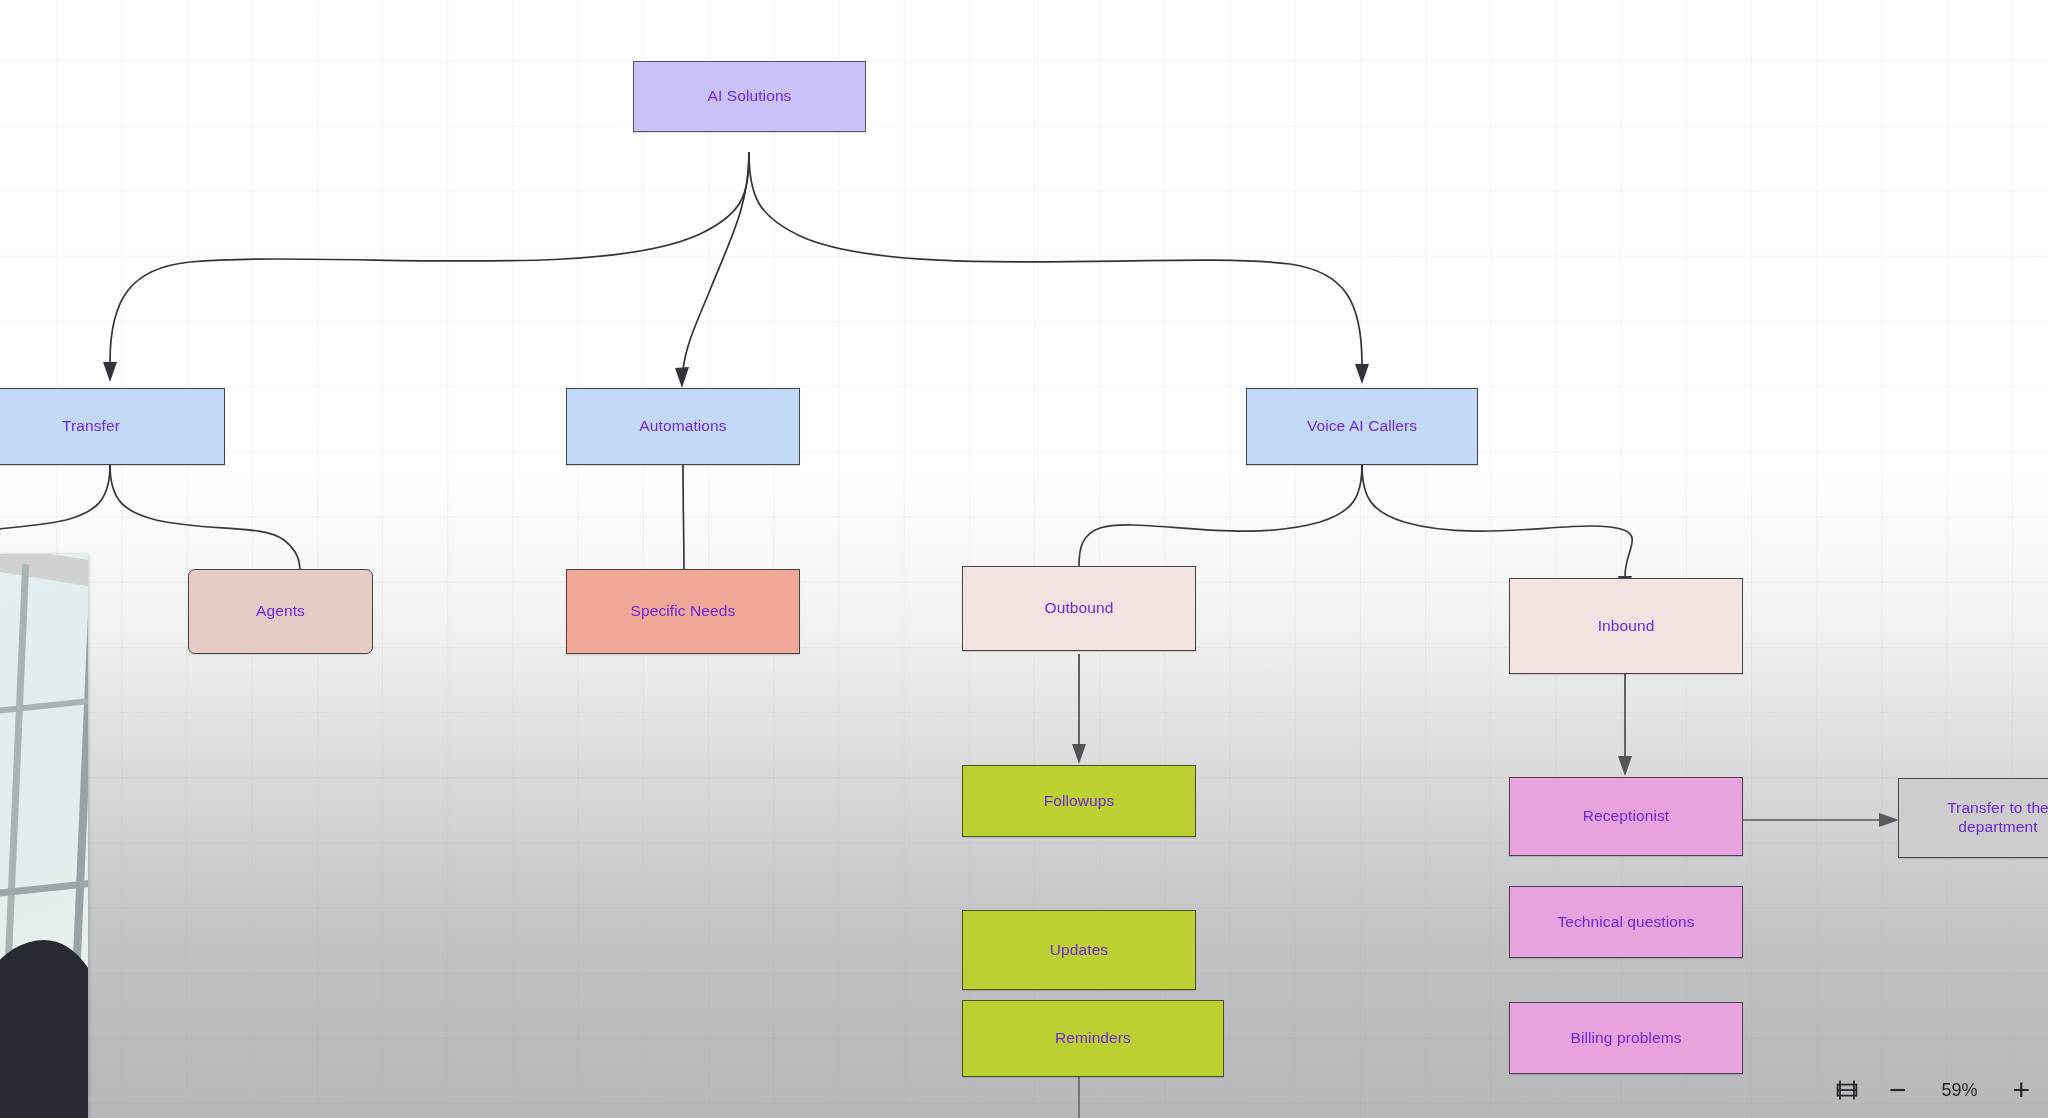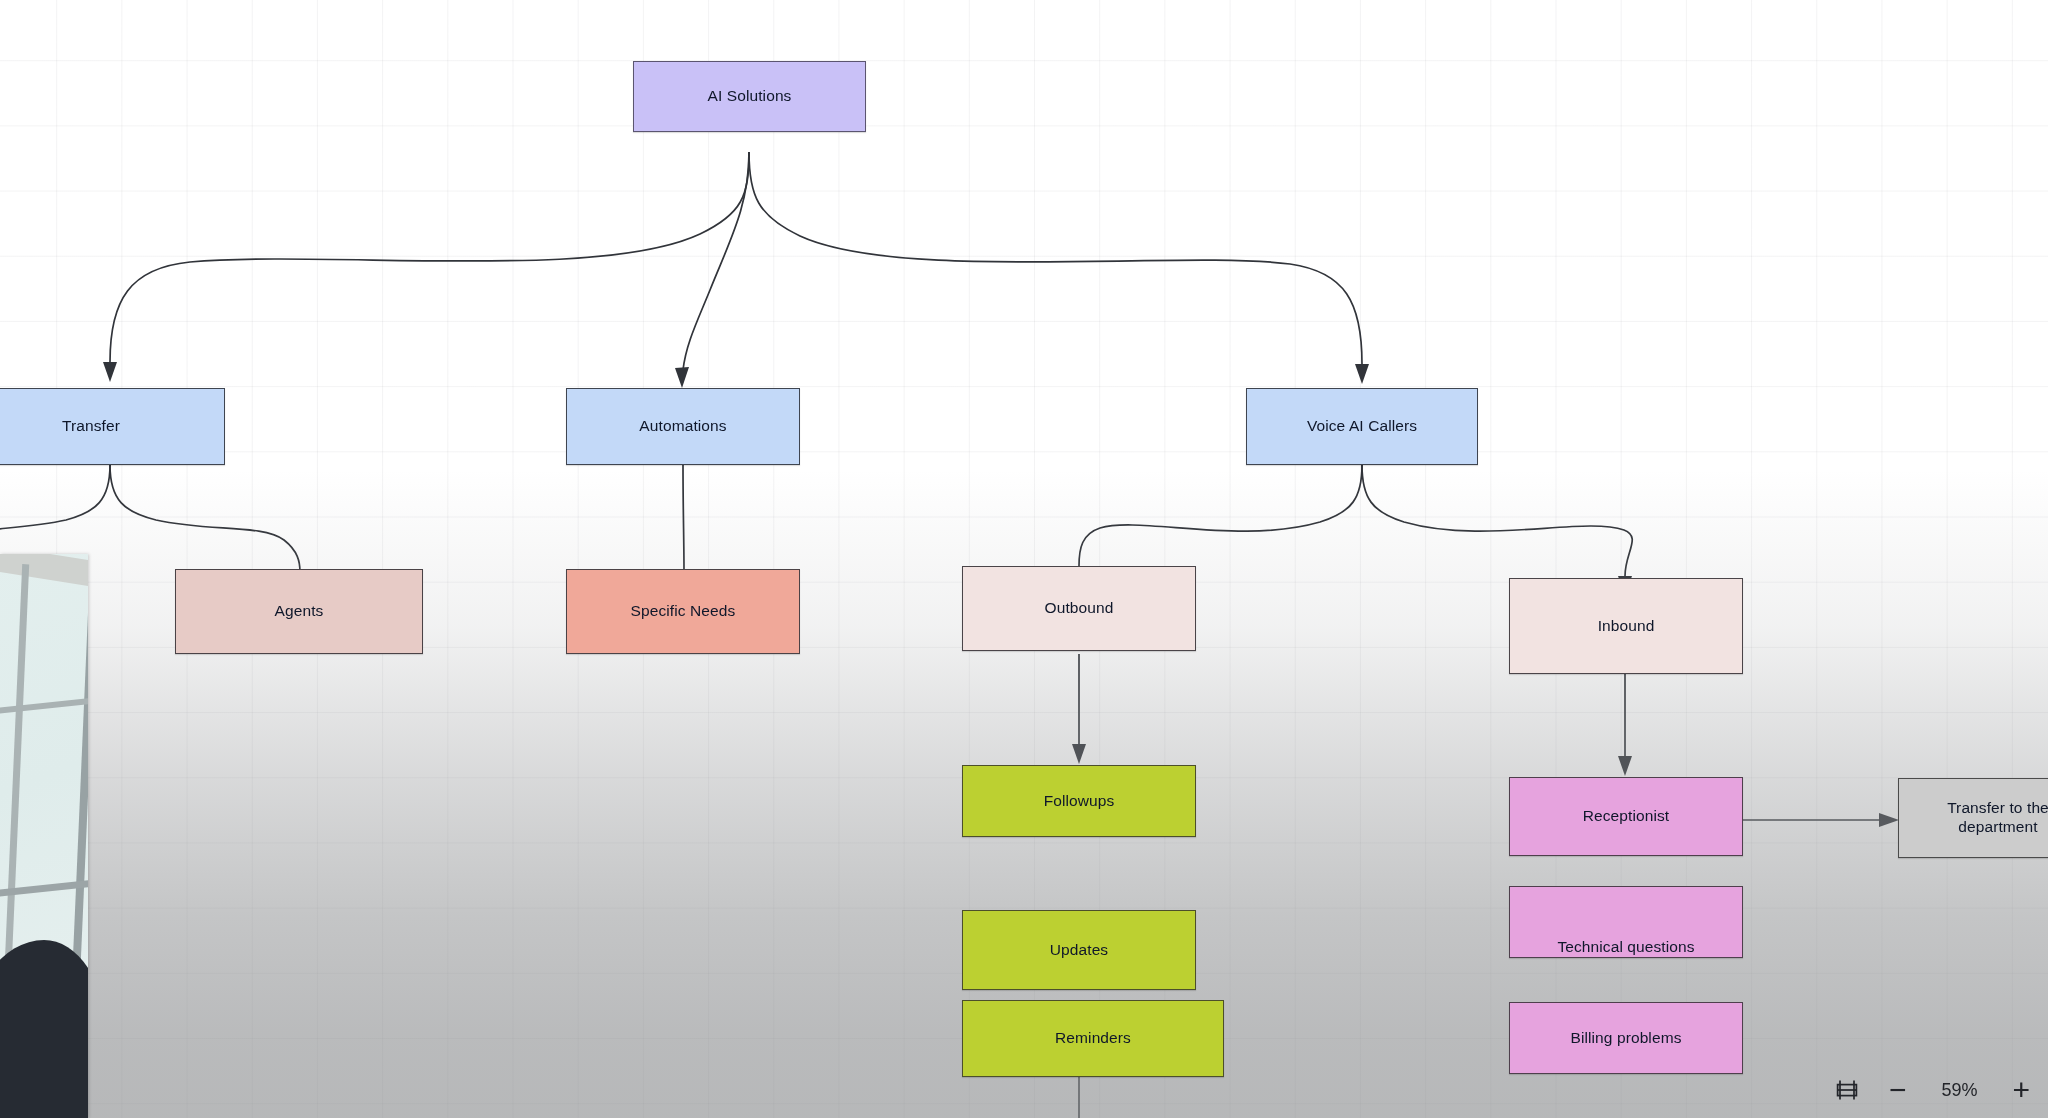--- a/index.html
+++ b/index.html
@@ -37,21 +37,21 @@
   .edges{position:absolute;inset:0;}
   .edges path{fill:none;stroke:#31343a;stroke-width:1.7;}
   .edges polygon{fill:#31343a;}
 
   
   .node{
     position:absolute;box-sizing:border-box;
     border:1.6px solid #4d4a52;
     display:flex;align-items:center;justify-content:center;
     text-align:center;line-height:1.22;
-    color:#0f172a;
+    color:#6d28d9;
     font-size:15.5px;
     letter-spacing:.1px;
     box-shadow:0 1px 1px rgba(0,0,0,.13);
     z-index:3;
   }
   .n-root   {background:#c9c1f7;border-color:#5b5570;}
   .n-blue   {background:#c3d9f8;border-color:#3f4550;}
   .n-pinkmid{background:#e7cbc6;border-color:#4a4246;}
   .n-salmon {background:#f0a899;border-color:#4b4246;}
   .n-palepk {background:#f2e3e1;border-color:#4a4448;}
@@ -157,21 +157,21 @@
   </div>
 
   <div class="node n-blue" style="left:566px;top:388px;width:234px;height:77px;">
     <span>Automations</span>
   </div>
 
   <div class="node n-blue" style="left:1246px;top:388px;width:232px;height:77px;">
     <span>Voice AI Callers</span>
   </div>
 
-  <div class="node n-pinkmid" style="left:175px;top:569px;width:248px;height:85px;">
+  <div class="node n-pinkmid" style="left:188px;top:569px;width:185px;height:85px;border-radius:7px;">
     <span>Agents</span>
   </div>
 
   <div class="node n-salmon" style="left:566px;top:569px;width:234px;height:85px;">
     <span>Specific Needs</span>
   </div>
 
   <div class="node n-palepk" style="left:962px;top:566px;width:234px;height:85px;">
     <span>Outbound</span>
   </div>
@@ -189,21 +189,21 @@
   </div>
 
   <div class="node n-green" style="left:962px;top:1000px;width:262px;height:77px;">
     <span>Reminders</span>
   </div>
 
   <div class="node n-orchid" style="left:1509px;top:777px;width:234px;height:79px;">
     <span>Receptionist</span>
   </div>
 
-  <div class="node n-orchid" style="left:1509px;top:886px;width:234px;height:72px;align-items:flex-end;">
+  <div class="node n-orchid" style="left:1509px;top:886px;width:234px;height:72px;">
     <span>Technical questions</span>
   </div>
 
   <div class="node n-orchid" style="left:1509px;top:1002px;width:234px;height:72px;">
     <span>Billing problems</span>
   </div>
 
   <div class="node n-gray" style="left:1898px;top:778px;width:200px;height:80px;flex-direction:column;">
     <span>Transfer to the</span>
     <span>department</span>

